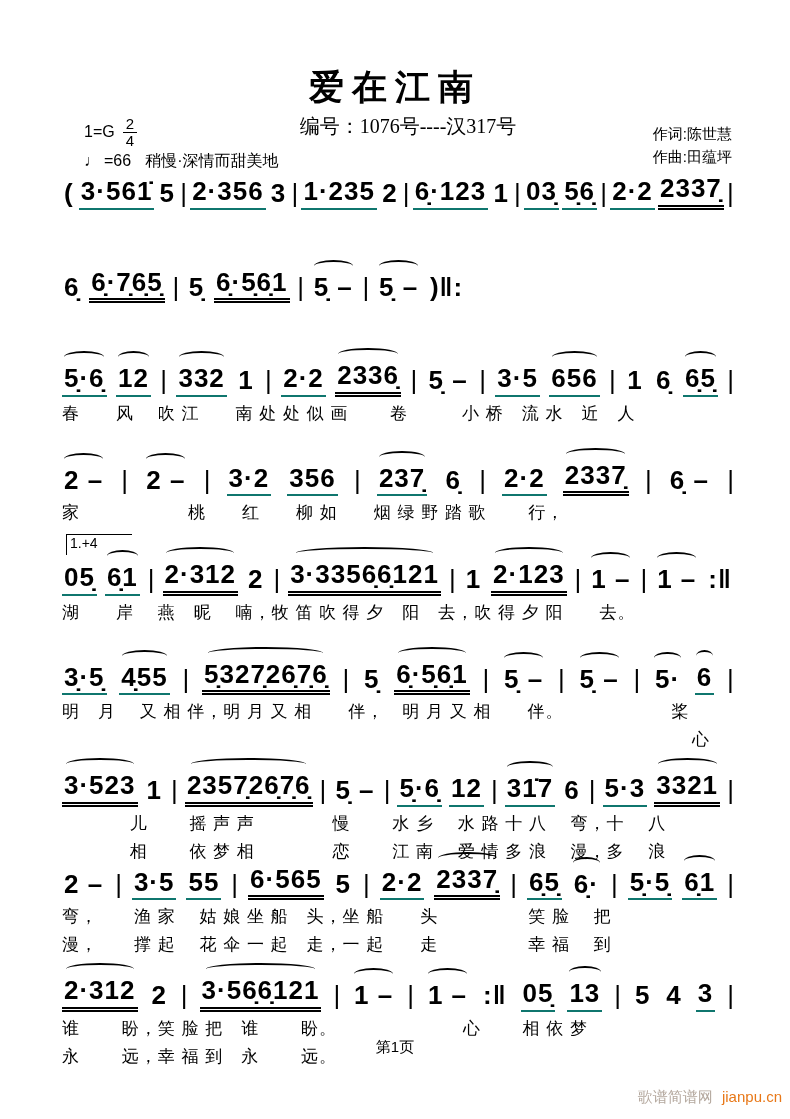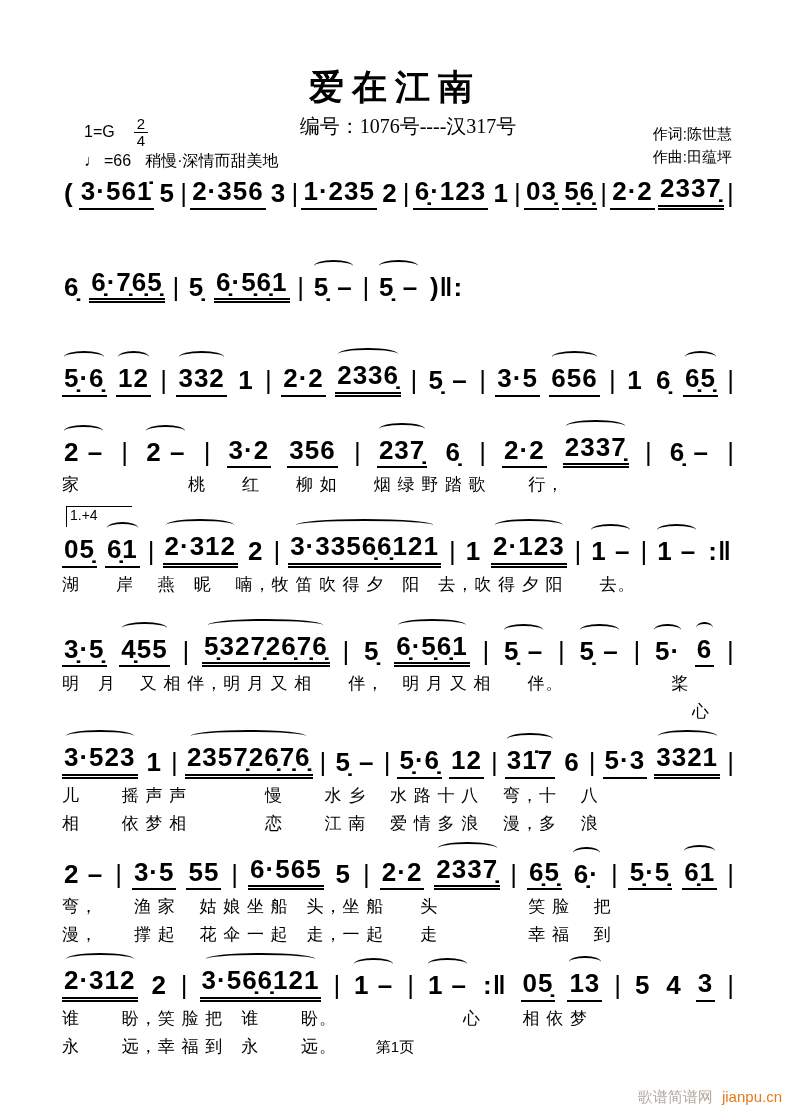--- a/index.html
+++ b/index.html
@@ -10,33 +10,33 @@
   .top-watermark{position:absolute;top:10px;left:10px;font-size:17px;font-weight:bold;
        font-family:"Liberation Mono","DejaVu Sans Mono",monospace;letter-spacing:1px;}
 
   .title{margin:64px 0 0 0;text-align:center;font-family:"Liberation Serif",serif;
        font-weight:bold;font-size:35px;letter-spacing:8px;}
   .subtitle{text-align:center;font-family:"Liberation Serif",serif;font-size:20px;margin-top:2px;padding-left:26px;}
 
   .credits{position:absolute;top:122px;right:58px;font-size:15px;line-height:1.55;text-align:left;}
 
   .keyblock{position:absolute;top:116px;left:84px;font-size:16px;}
-  .keyrow{display:flex;align-items:center;gap:19px;}
+  .keyrow{display:flex;align-items:center;gap:8px;}
   .meter{display:inline-flex;flex-direction:column;text-align:center;font-size:15px;line-height:1.05;}
   .meter .mt{border-bottom:1.5px solid #000;padding:0 3px;}
   .temporow{display:flex;align-items:center;gap:4px;margin-top:2px;}
   .temporow .expr{margin-left:10px;font-size:16px;}
 
   .score{position:absolute;top:172px;left:62px;right:56px;}
   .line{position:relative;}
   .notes{display:flex;justify-content:space-between;align-items:flex-end;
          font-weight:bold;font-size:26px;line-height:1.25;}
   .short .notes{width:60%;}
   .seg{position:relative;padding:0 2px;letter-spacing:1px;white-space:pre;}
-  .u1{border-bottom:2px solid #000000;}
+  .u1{border-bottom:2px solid #0f766e;}
   .u2{border-bottom:5px double #000;}
   .bar{font-weight:400;padding:0;letter-spacing:0;}
   .arc::before{content:"";position:absolute;left:5%;right:5%;top:-11px;height:10px;
          border-top:2px solid #000;border-radius:50%;}
   .volta{position:absolute;top:-24px;left:4px;height:20px;font-size:14px;font-weight:400;
          padding:0 34px 0 3px;border-top:1.5px solid #000;border-left:1.5px solid #000;}
   .lyrics{font-size:17px;margin-top:5px;white-space:pre;letter-spacing:1px;}
 
   .pagenum{position:absolute;bottom:62px;left:0;right:0;text-align:center;font-size:15px;}
   .site-watermark{position:absolute;bottom:12px;right:8px;font-size:15px;margin-left:44px;}
@@ -124,20 +124,21 @@
           <span class="seg">5̣ –</span>
           <span class="seg bar">|</span>
           <span class="seg u1">3·5</span>
           <span class="seg u1 arc">656</span>
           <span class="seg bar">|</span>
           <span class="seg">1</span>
           <span class="seg">6̣</span>
           <span class="seg u1 arc">6̣5̣</span>
           <span class="seg bar">|</span>
         </div>
+        <div class="lyrics">春　　风　 吹 江　　南 处 处 似 画　　 卷　　　小 桥　流 水　近　人</div>
       </div>
       <div class="line" style="margin-bottom: 34px;">
         <div class="notes">
           <span class="seg arc">2 –</span>
           <span class="seg bar">|</span>
           <span class="seg arc">2 –</span>
           <span class="seg bar">|</span>
           <span class="seg u1">3·2</span>
           <span class="seg u1">356</span>
           <span class="seg bar">|</span>
@@ -187,21 +188,21 @@
           <span class="seg bar">|</span>
           <span class="seg arc">5̣ –</span>
           <span class="seg bar">|</span>
           <span class="seg arc">5·</span>
           <span class="seg u1 arc">6</span>
           <span class="seg bar">|</span>
         </div>
         <div class="lyrics">明　月　 又 相 伴，明 月 又 相　　伴，　明 月 又 相　　伴。　　　　　　桨</div>
         <div class="lyrics">　　　　　　　　　　　　　　　　　　　　　　　　　　　　　　　　　　　心</div>
       </div>
-      <div class="line" style="margin-bottom: 18px;">
+      <div class="line" style=" text-align: center;">
         <div class="notes">
           <span class="seg u2 arc">3·523</span>
           <span class="seg">1</span>
           <span class="seg bar">|</span>
           <span class="seg u2 arc">2357̣26̣7̣6̣</span>
           <span class="seg bar">|</span>
           <span class="seg">5̣ –</span>
           <span class="seg bar">|</span>
           <span class="seg u1">5̣·6̣</span>
           <span class="seg u1">12</span>

